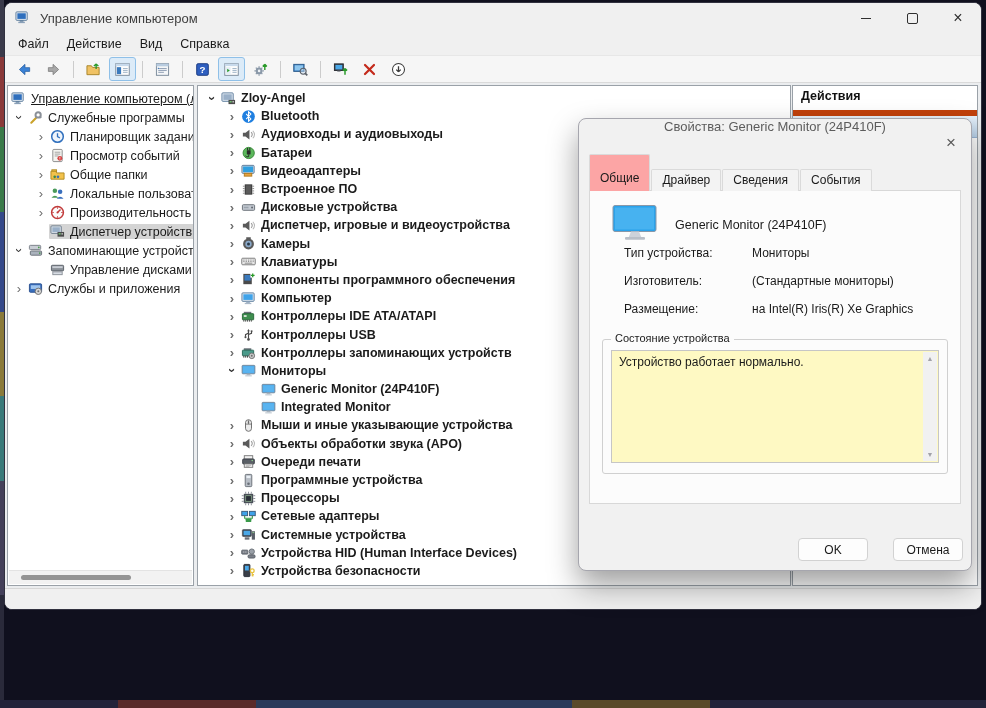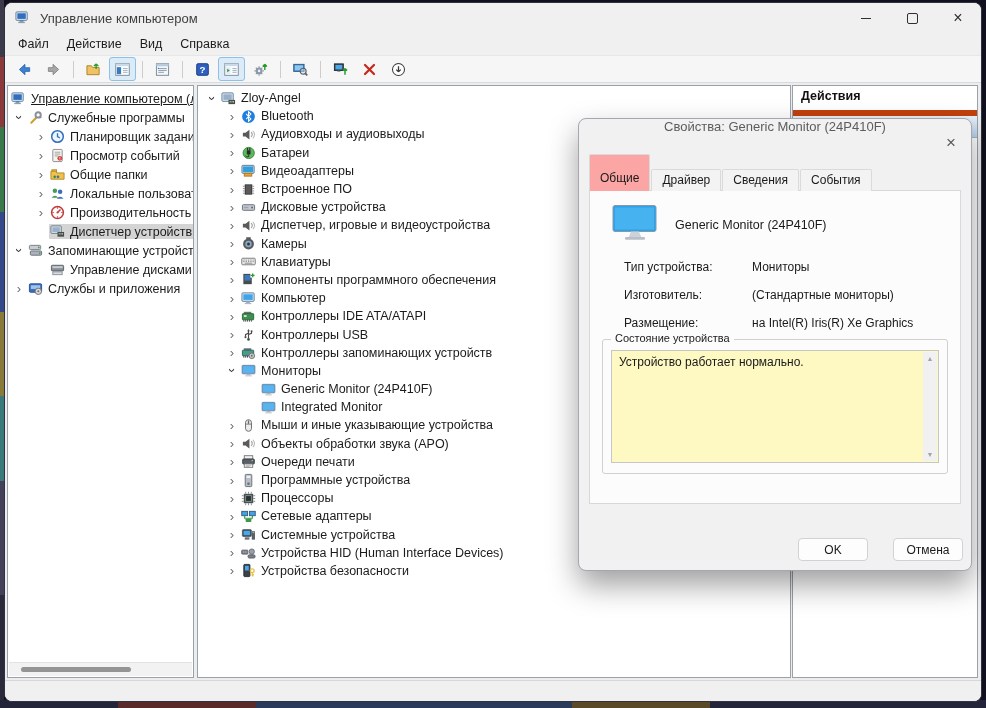--- a/index.html
+++ b/index.html
@@ -1,21 +1,21 @@
 <!DOCTYPE html>
 <html><head>
 <meta charset="utf-8">
 <style>
   html,body{margin:0;padding:0;width:986px;height:708px;overflow:hidden;
     font-family:"Liberation Sans",sans-serif;background:#10101e;}
   .edge-left{position:absolute;left:0;top:0;width:4px;height:708px;
     background:linear-gradient(180deg,#3a3a4a 0 8%,#8a3a3a 8% 18%,#3a7a4a 18% 30%,#34498a 30% 44%,#8a7a3a 44% 56%,#3a7a7a 56% 68%,#44405a 68% 84%,#2a2a3a 84% 100%);}
   .edge-bottom{position:absolute;left:0;bottom:0;width:986px;height:8px;
     background:linear-gradient(90deg,#23233a 0 12%,#5a2a2a 12% 26%,#2a3a5a 26% 58%,#5a4a2a 58% 72%,#23233a 72% 100%);}
-  .window{position:absolute;left:4px;top:2px;width:978px;height:700px;background:#f0f0f0;
+  .window{position:absolute;left:4px;top:2px;width:978px;height:608px;background:#f0f0f0;
     border:1px solid #31313f;border-radius:8px;overflow:hidden;display:flex;flex-direction:column;box-sizing:border-box;}
   
   .titlebar{height:30px;display:flex;align-items:center;padding-left:10px;flex:none;background:#f0f0f0;}
   .app-icon{width:16px;height:16px;display:inline-flex;}
   .title{font-size:13px;color:#3f3f3f;margin-left:9px;}
   .win-controls{margin-left:auto;display:flex;height:100%;}
   .wc{width:46px;height:100%;display:flex;align-items:center;justify-content:center;color:#2f2f2f;}
   .min-glyph{width:10px;height:1px;background:#2f2f2f;display:block;}
   .max-glyph{width:9px;height:9px;border:1px solid #2f2f2f;border-radius:2px;display:block;}
   .wc.close{font-size:16px;}
@@ -25,21 +25,21 @@
   
   .toolbar{height:26px;display:flex;align-items:center;padding:0 6px;gap:2px;flex:none;border-bottom:1px solid #dadada;background:#f6f6f6;}
   .tb{width:25px;height:22px;display:flex;align-items:center;justify-content:center;border:1px solid transparent;border-radius:3px;}
   .tb.active{background:#dcebf8;border-color:#8fc0e8;}
   .tbi{display:inline-flex;}
   .sep{width:1px;height:17px;background:#cccccc;margin:0 4px;}
   
   .content{flex:1;position:relative;background:#ebedef;}
   .pane{position:absolute;background:#fff;border:1px solid #9aa1a8;box-sizing:border-box;overflow:hidden;}
   .pane.left{left:2px;top:2px;bottom:2px;width:187px;}
-  .pane.main{left:192px;top:2px;bottom:2px;right:190px;}
+  .pane.main{left:192px;top:2px;bottom:2px;right:190px;font-weight:bold;}
   .pane.actions{right:3px;top:2px;bottom:2px;width:186px;}
   .tree{padding-top:3px;}
   .trow{display:flex;align-items:center;white-space:nowrap;}
   #sidebar-tree .trow{height:19px;}
   #device-tree .trow{height:18.2px;}
   .expander{width:16px;flex:none;display:inline-flex;align-items:center;justify-content:center;
     font-size:13px;color:#6e6e6e;}
   .expander.open{transform:rotate(90deg);color:#333;}
   .tcontent{display:inline-flex;align-items:center;padding:0 4px 0 1px;border-radius:1px;}
   .tcontent.selected{background:#d4d4d4;}
@@ -61,21 +61,21 @@
   .dlg-titlebar{height:34px;display:flex;align-items:center;padding:0 15px;flex-direction:column;}
   .dlg-title{font-size:13px;color:#5c5c5c;}
   .dlg-close{margin-left:auto;font-size:17px;color:#5a5a5a;line-height:1;}
   .tabs{display:flex;margin:1px 10px -1px 10px;position:relative;z-index:2;align-items:flex-end;}
   .tab{font-size:12px;color:#1a1a1a;padding:3px 10px 4px;background:#f3f3f3;border:1px solid #dadada;
     border-bottom:none;border-radius:2px 2px 0 0;margin-right:1px;position:relative;top:0;}
   .tab.active{background:#fca5a5;padding-top:16px;padding-bottom:6px;z-index:3;}
   .tab-panel{margin:0 10px;background:#fcfcfc;border:1px solid #d8d8d8;height:314px;position:relative;box-sizing:border-box;}
   .dev-header{display:flex;align-items:center;padding:13px 10px 0 22px;gap:17px;}
   .dev-name{font-size:12.5px;color:#1a1a1a;}
-  .fields{padding-left:34px;margin-top:14px;}
+  .fields{padding-left:34px;}
   .frow{display:flex;margin-bottom:14px;font-size:12px;}
   .flabel{width:128px;color:#1a1a1a;flex:none;}
   .fvalue{color:#1a1a1a;}
   .groupbox{position:absolute;left:12px;right:12px;top:148px;height:133px;border:1px solid #d0d0d0;border-radius:3px;}
   .gb-label{position:absolute;top:-8px;left:8px;background:#fcfcfc;padding:0 4px;font-size:11px;color:#1a1a1a;}
   .status-box{position:absolute;left:8px;right:8px;top:10px;bottom:10px;background:#fef9c3;border:1px solid #c6c6c6;}
   .status-text{padding:4px 22px 4px 7px;font-size:12px;color:#1a1a1a;}
   .vscroll{position:absolute;top:1px;bottom:1px;right:1px;width:14px;background:#f1f1f1;
     display:flex;flex-direction:column;justify-content:space-between;align-items:center;padding:3px 0;box-sizing:border-box;}
   .arr{font-size:7px;color:#a2a2a8;line-height:1;}

